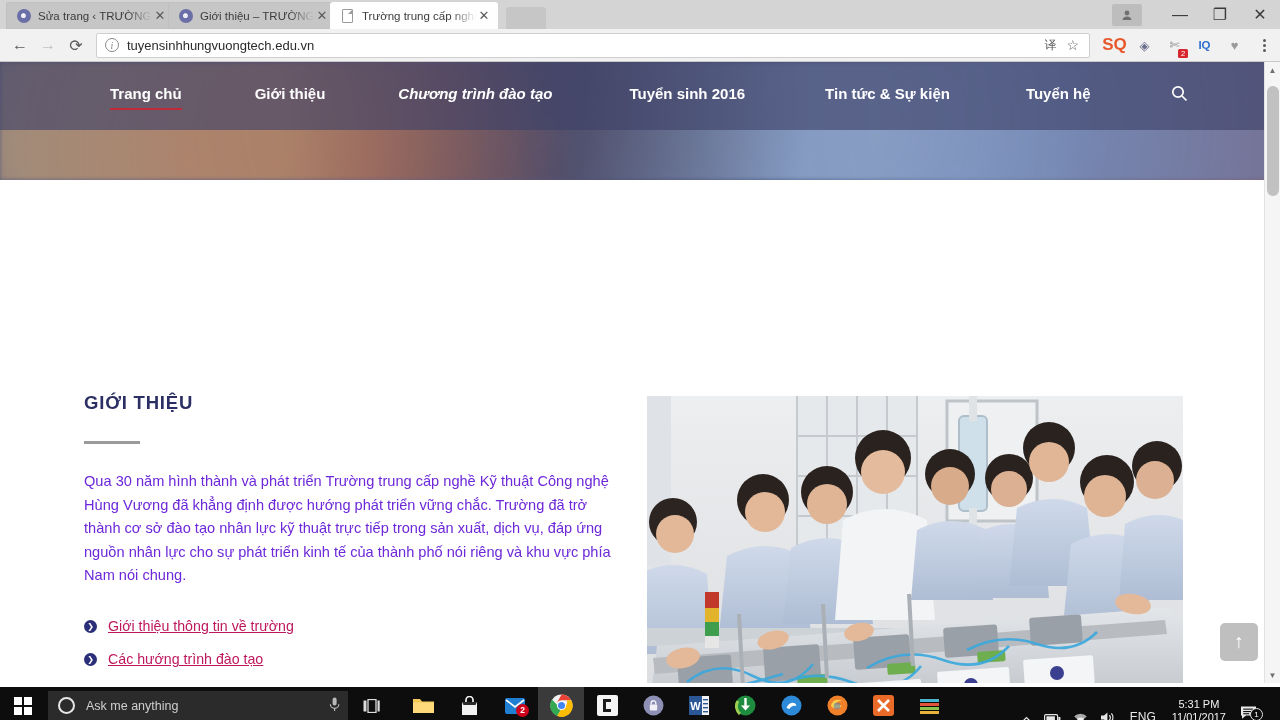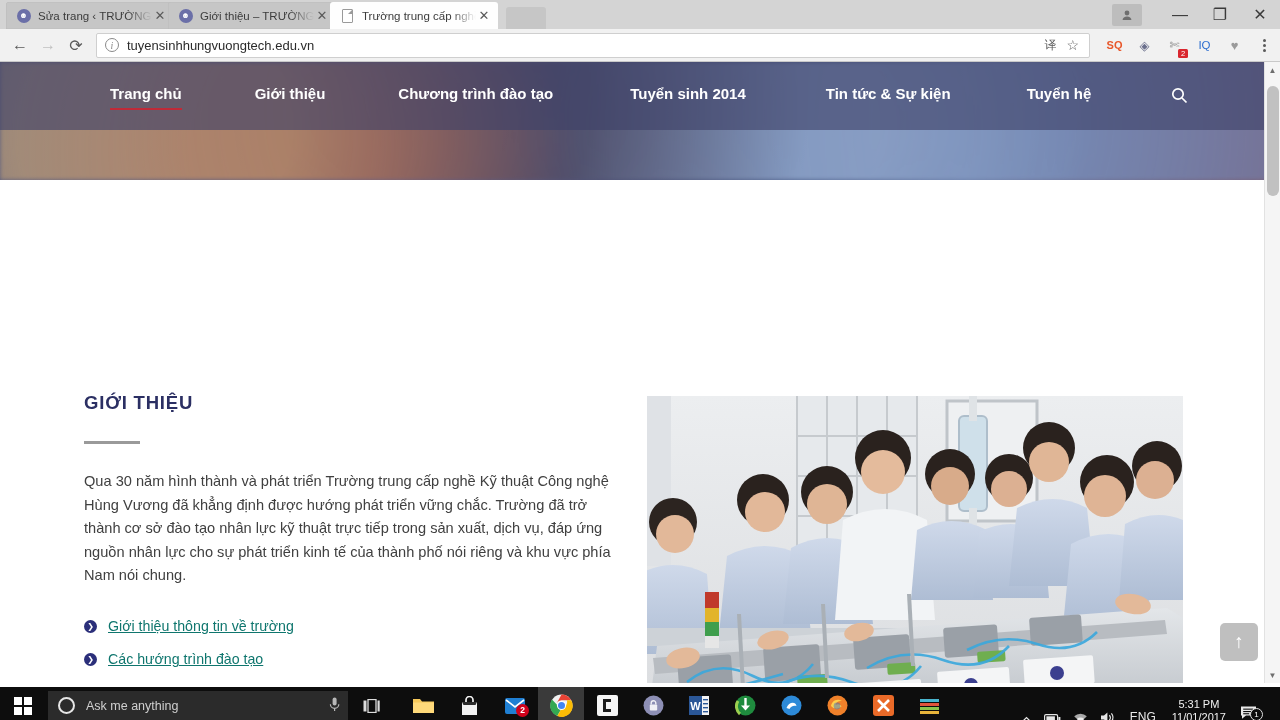--- a/index.html
+++ b/index.html
@@ -128,21 +128,21 @@
       radial-gradient(circle at 72% 50%, rgba(120,150,195,.58) 0 16%, transparent 44%),
       radial-gradient(circle at 88% 45%, rgba(110,140,190,.5) 0 15%, transparent 42%),
       radial-gradient(circle at 97% 62%, rgba(128,70,88,.55) 0 12%, transparent 38%);
     filter: blur(2px);
   }
   .navband {
     position:absolute; top:0; left:0; right:0; height:68px;
     background: rgba(62,64,103,0.62);
     display:flex; align-items:center;
   }
-  .navlist { display:flex; align-items:flex-end; width:100%; padding-left:110px; }
+  .navlist { display:flex; align-items:flex-start; width:100%; padding-left:110px; }
   .navitem {
     color:#ffffff; font-size:15px; font-weight:bold; white-space:nowrap;
     position:relative; padding-bottom:6px;
   }
   .navitem .underline{
     position:absolute; left:0; right:0; bottom:-2px; height:2px; background:#c02a38;
   }
   .nav-search { margin-left:auto; margin-right:92px; color:#fff; }
   .hero-title {
     position:absolute; left:128px; top:136px;
@@ -152,32 +152,32 @@
   }
 
   
   .content { position:relative; padding: 36px 0 0 0; background:#fff; height: 503px; }
   .col-left { position:absolute; left:84px; top:212px; width:540px; }
   .sec-title {
     font-size:18.5px; font-weight:bold; color:#2b2f63; letter-spacing:.8px;
   }
   .sec-rule { width:56px; height:3px; background:#9a9a9a; margin:27px 0 0 0; }
   .para {
-    margin-top:26px; font-size:14.6px; line-height:23.6px; color:#404040;
+    margin-top:26px; font-size:14.6px; line-height:23.6px; color:#6d28d9;
     width:537px;
   }
   .linklist { margin-top:22px; }
   .linkrow { display:flex; align-items:center; height:33px; }
   .bullet {
     width:13px;height:13px;border-radius:50%;background:#2b2f7a;color:#fff;
     font-size:8px; display:flex;align-items:center;justify-content:center;
     margin-right:11px; flex:0 0 13px;
   }
   .linkrow a {
-    font-size:14.2px; color:#0f766e; text-decoration:underline; cursor:pointer;
+    font-size:14.2px; color:#be185d; text-decoration:underline; cursor:pointer;
   }
 
   .photo-frame {
     position:absolute; left:647px; top:216px; width:536px; height:362px;
     overflow:hidden; background:#c9cdd2;
   }
   .photo-frame svg { display:block; }
 
   
   .to-top {
@@ -294,27 +294,27 @@
     <div class="omnibox">
       <span class="info-icon">i</span>
       <span>tuyensinhhungvuongtech.edu.vn</span>
       <span class="omni-right" style="margin-left:auto;">
         <span style="font-size:12px;color:#5a5a5a;">译</span>
         <span style="font-size:14px;color:#5a5a5a;">☆</span>
       </span>
     </div>
 
     <div class="ext-bar">
-      <span class="ext" style="color:#e8572a;font-weight:bold;font-size:11px;">SQ</span>
+      <span class="ext" style="color:#e8572a;font-weight:bold;font-size:17px;">SQ</span>
       <span class="ext" style="color:#6a6f8c;font-size:13px;">◈</span>
       <span class="ext" style="color:#8b8b8b;font-size:12px;">
         <span>✄</span>
         <span class="badge-sm">2</span>
       </span>
-      <span class="ext" style="color:#2f6fd0;font-weight:normal;font-size:11.5px;">IQ</span>
+      <span class="ext" style="color:#2f6fd0;font-weight:bold;font-size:11.5px;">IQ</span>
       <span class="ext" style="color:#9a9a9a;font-size:13px;">♥</span>
       <span class="ext menu-dots">
         <span></span>
           <span></span>
           <span></span>
       </span>
     </div>
   </div>
 
   <div class="viewport">
@@ -324,25 +324,25 @@
 
       <div class="navband">
         <div class="navlist">
           <span class="navitem" style="margin-right:73px;">
             <span>Trang chủ</span>
             <span class="underline"></span>
           </span>
           <span class="navitem" style="margin-right:73px;">
             <span>Giới thiệu</span>
           </span>
-          <span class="navitem" style="margin-right:77px;">
+          <span class="navitem" style="margin-right:77px;font-style:italic;">
             <span>Chương trình đào tạo</span>
           </span>
           <span class="navitem" style="margin-right:80px;">
-            <span>Tuyển sinh 2014</span>
+            <span>Tuyển sinh 2016</span>
           </span>
           <span class="navitem" style="margin-right:76px;">
             <span>Tin tức &amp; Sự kiện</span>
           </span>
           <span class="navitem">
             <span>Tuyển hệ</span>
           </span>
           <span class="nav-search">
             <svg width="17" height="17" viewBox="0 0 17 17">
                 <circle cx="7" cy="7" r="5.2" stroke="#fff" stroke-width="1.7" fill="none"></circle>

